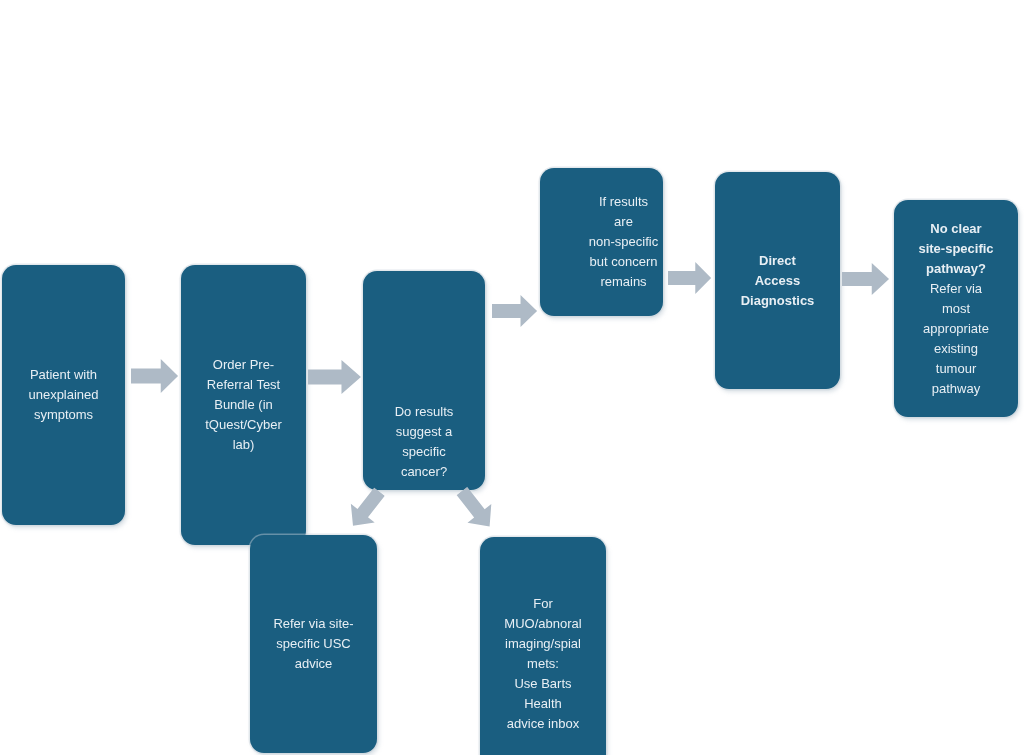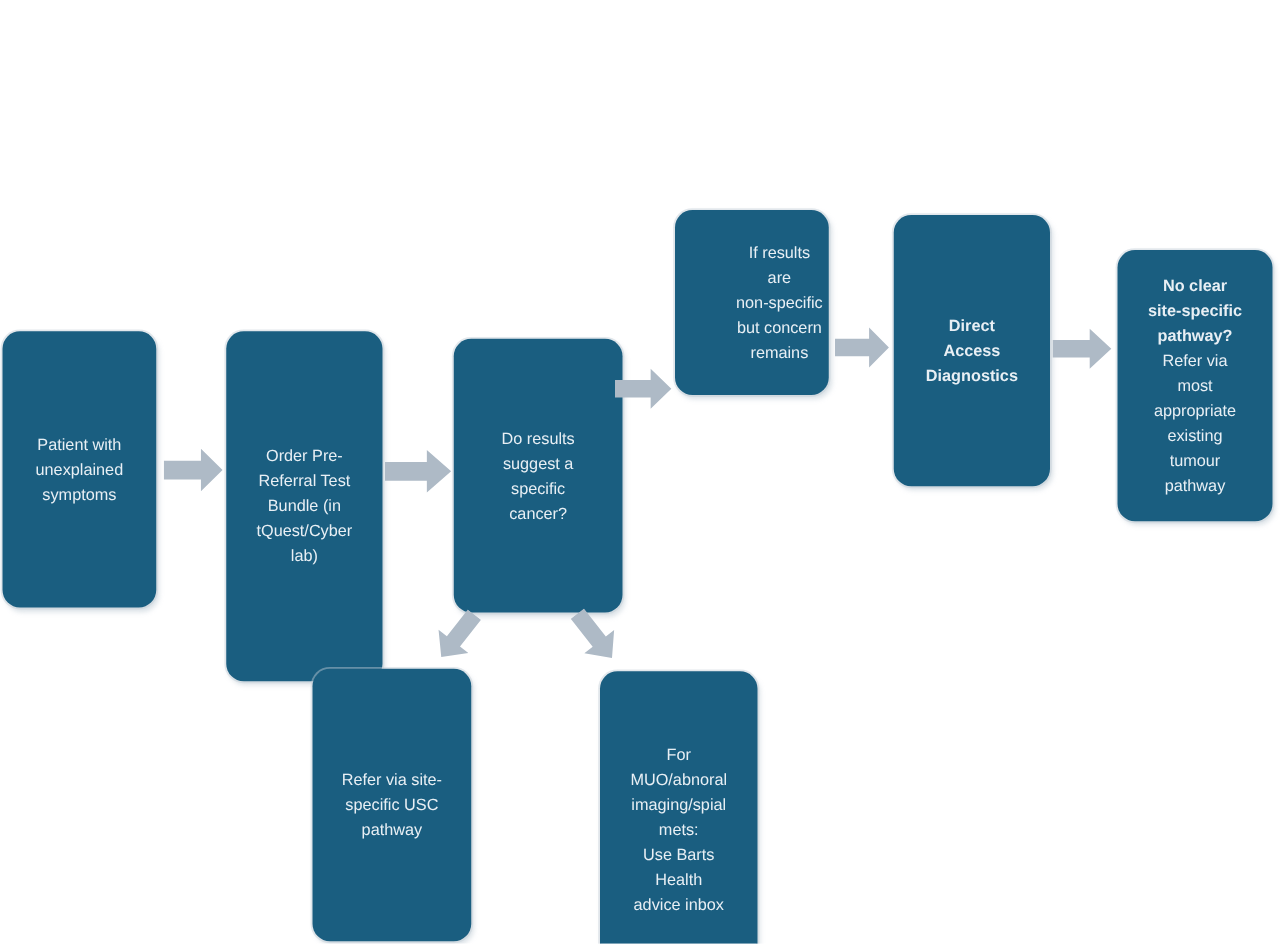--- a/index.html
+++ b/index.html
@@ -33,23 +33,23 @@
     padding:8px 4px;
     box-shadow:0 0 0 1.5px rgba(196,206,215,0.45), 2px 3px 4px rgba(150,168,182,0.35);
   }
   .node-text{white-space:pre-line;display:block;}
   .node-title{white-space:pre-line;display:block;font-weight:bold;}
   .arrow{position:absolute;}
   .arrow svg{display:block;width:100%;height:100%;}
   .arrow polygon{fill:var(--arrow-fill);}
 
   
-  #node-patient        {left:2px;   top:265px; width:123px; height:221px;}
+  #node-patient        {left:2px;   top:265px; width:123px; height:260px;}
   #node-test-bundle    {left:181px; top:265px; width:125px; height:280px;}
-  #node-results-q      {left:363px; top:271px; width:135px; height:219px;}
+  #node-results-q      {left:363px; top:271px; width:122px; height:219px;justify-content:flex-end;}
   #node-nonspecific    {left:540px; top:168px; width:123px; height:148px;padding-left:48px;}
   #node-direct-access  {left:715px; top:172px; width:125px; height:217px;}
   #node-no-pathway     {left:894px; top:173px; width:124px; height:217px;margin-top:27px;}
   #node-usc-pathway    {left:250px; top:535px; width:127px; height:218px;}
   #node-advice-inbox   {left:480px; top:537px; width:126px; height:254px;}
 
   
   #arrow-1{left:131px; top:358px; width:48px; height:36px;}
   #arrow-2{left:308px; top:359px; width:54px; height:36px;}
   #arrow-3{left:492px; top:294px; width:46px; height:34px;}
@@ -105,21 +105,21 @@
 most
 appropriate
 existing
 tumour
 pathway</span>
   </div>
 
   <div class="node" id="node-usc-pathway">
     <span class="node-text">Refer via site-
 specific USC
-pathway</span>
+advice</span>
   </div>
 
   <div class="node" id="node-advice-inbox">
     <span class="node-text">For
 MUO/abnoral
 imaging/spial
 mets:
 Use Barts
 Health
 advice inbox</span>

